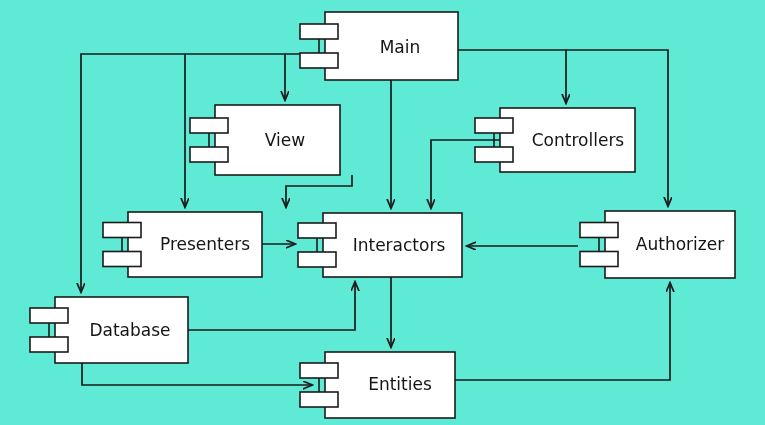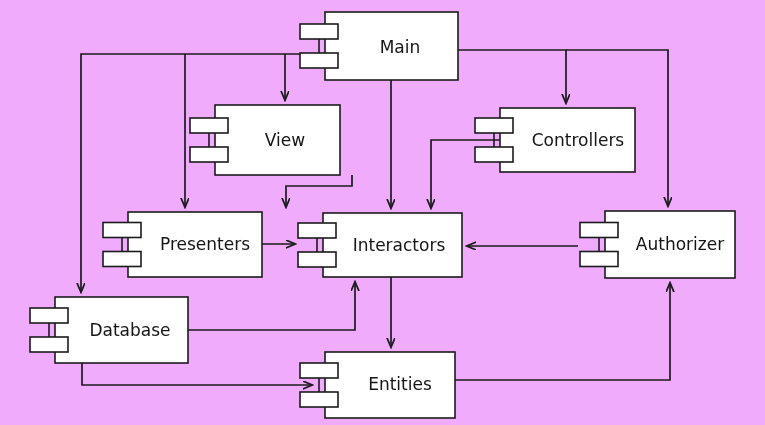--- a/index.html
+++ b/index.html
@@ -10,21 +10,21 @@
   body {
     width: 765px;
     height: 425px;
     font-family: "DejaVu Sans", sans-serif;
     overflow: hidden;
   }
   #diagram-root {
     position: relative;
     width: 765px;
     height: 425px;
-    background: #f0abfc;
+    background: #5eead4;
   }
   svg#uml-canvas {
     display: block;
     width: 765px;
     height: 425px;
   }
   .comp-box {
     fill: #ffffff;
     stroke: #1b1b1b;
     stroke-width: 1.6;

